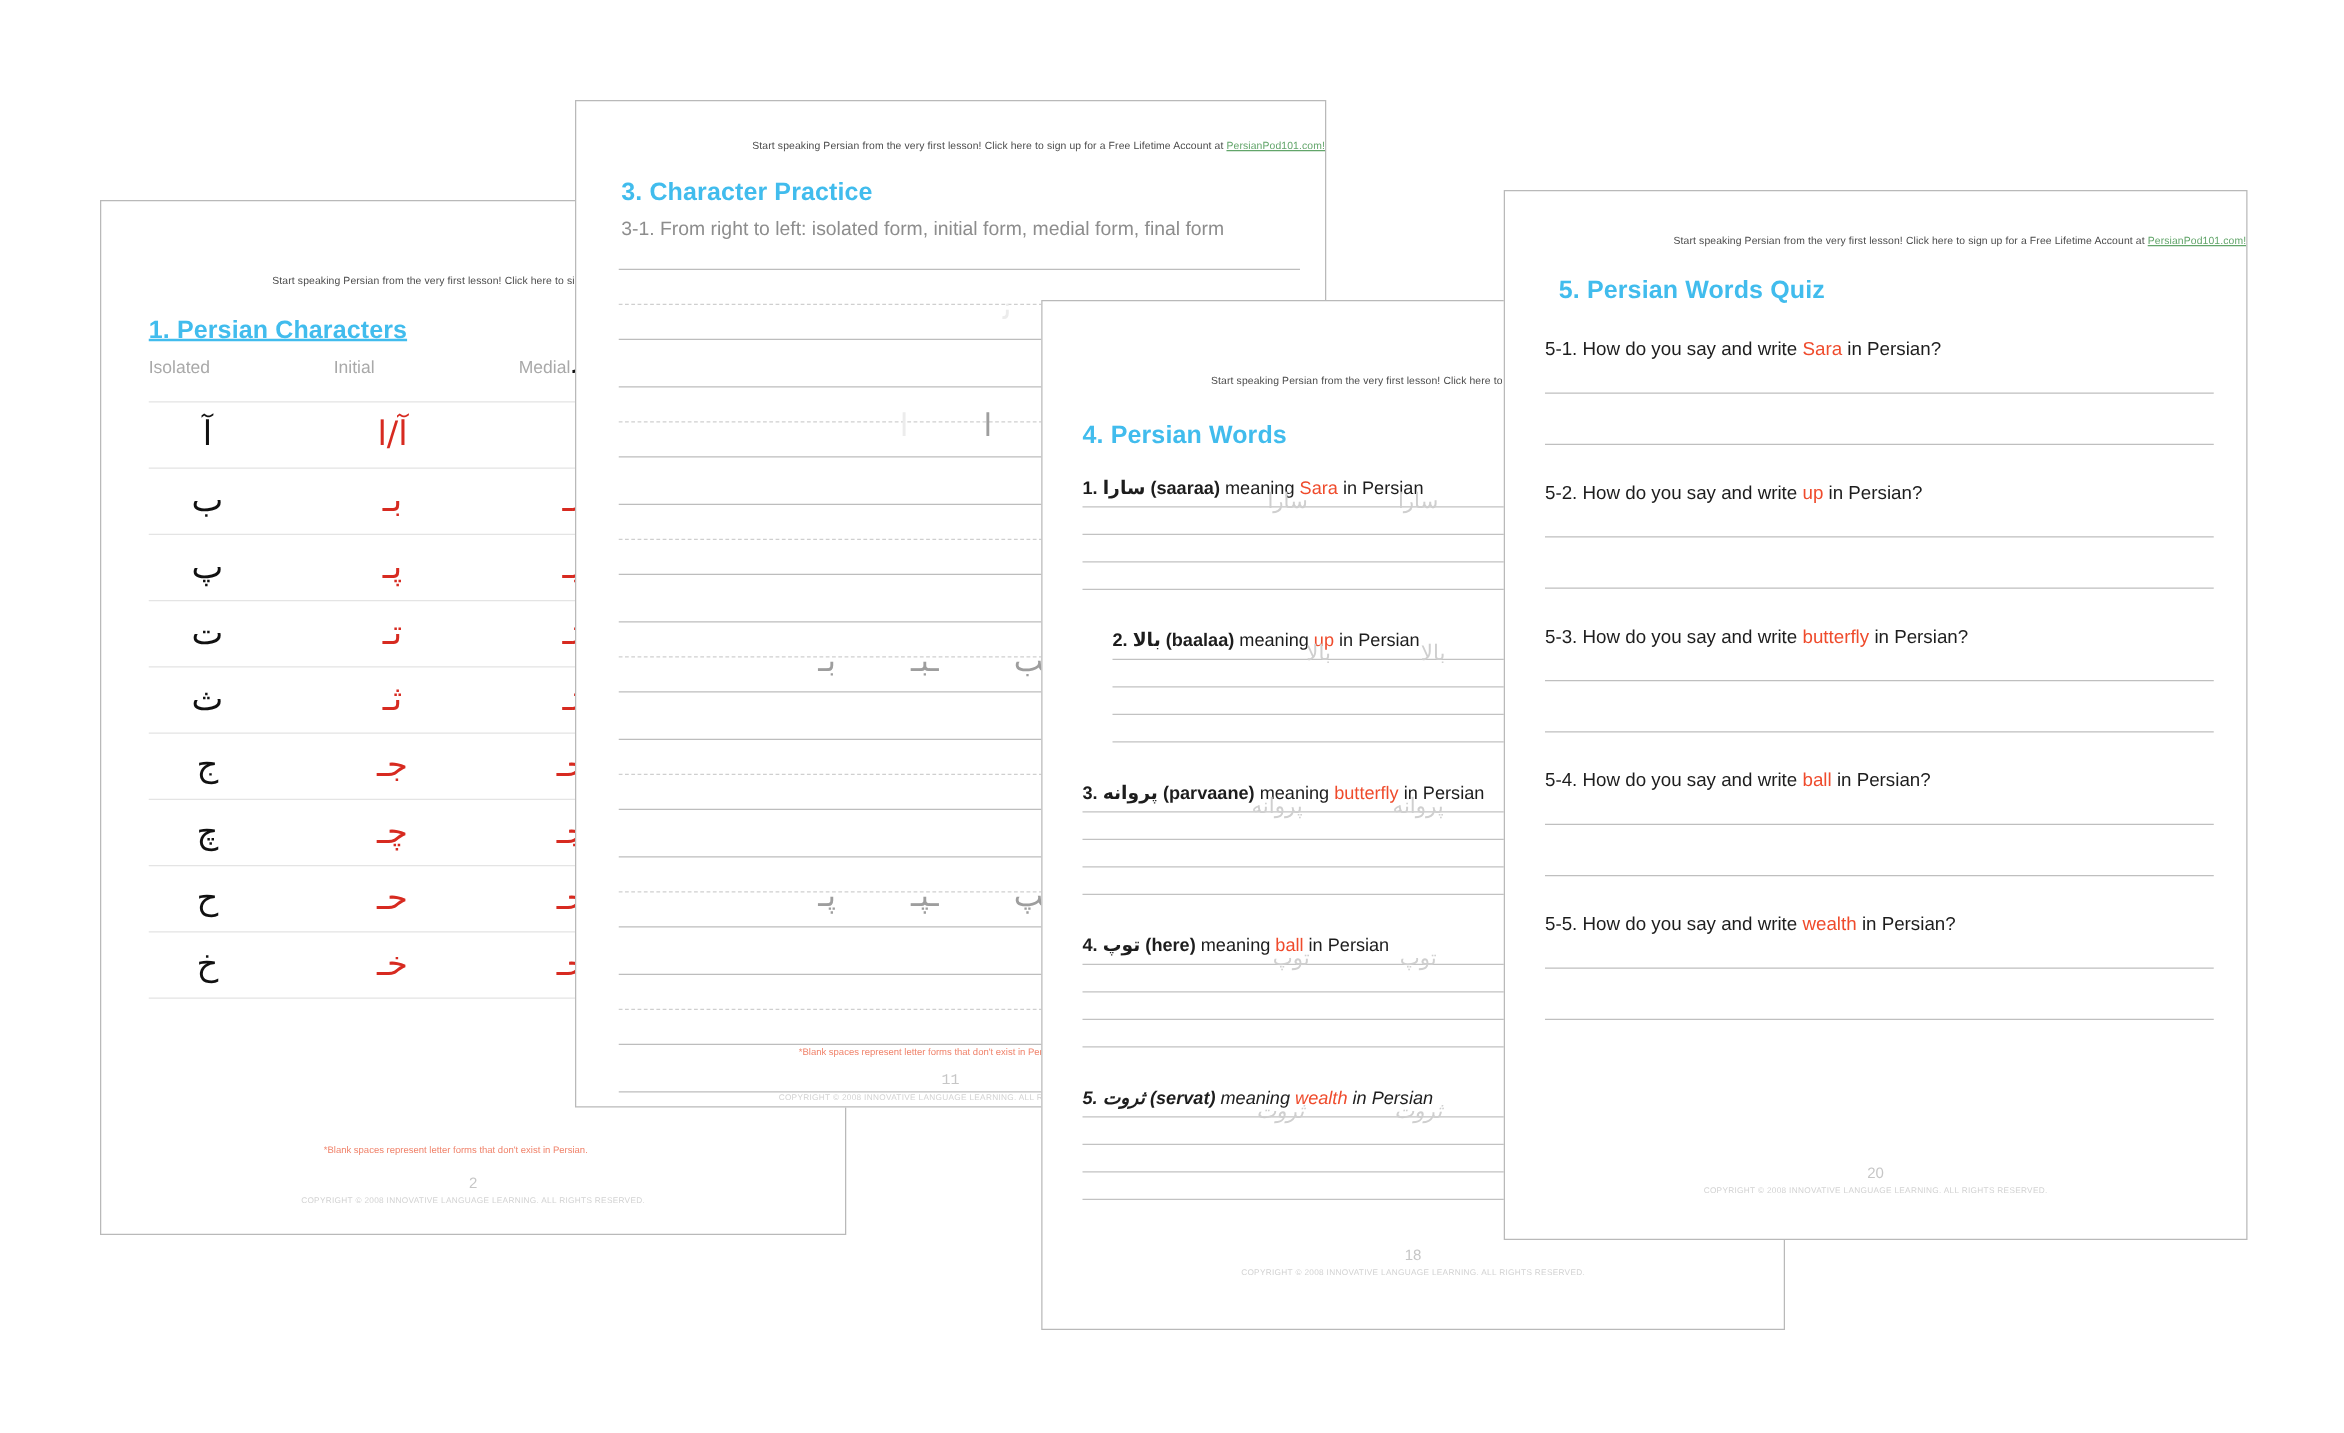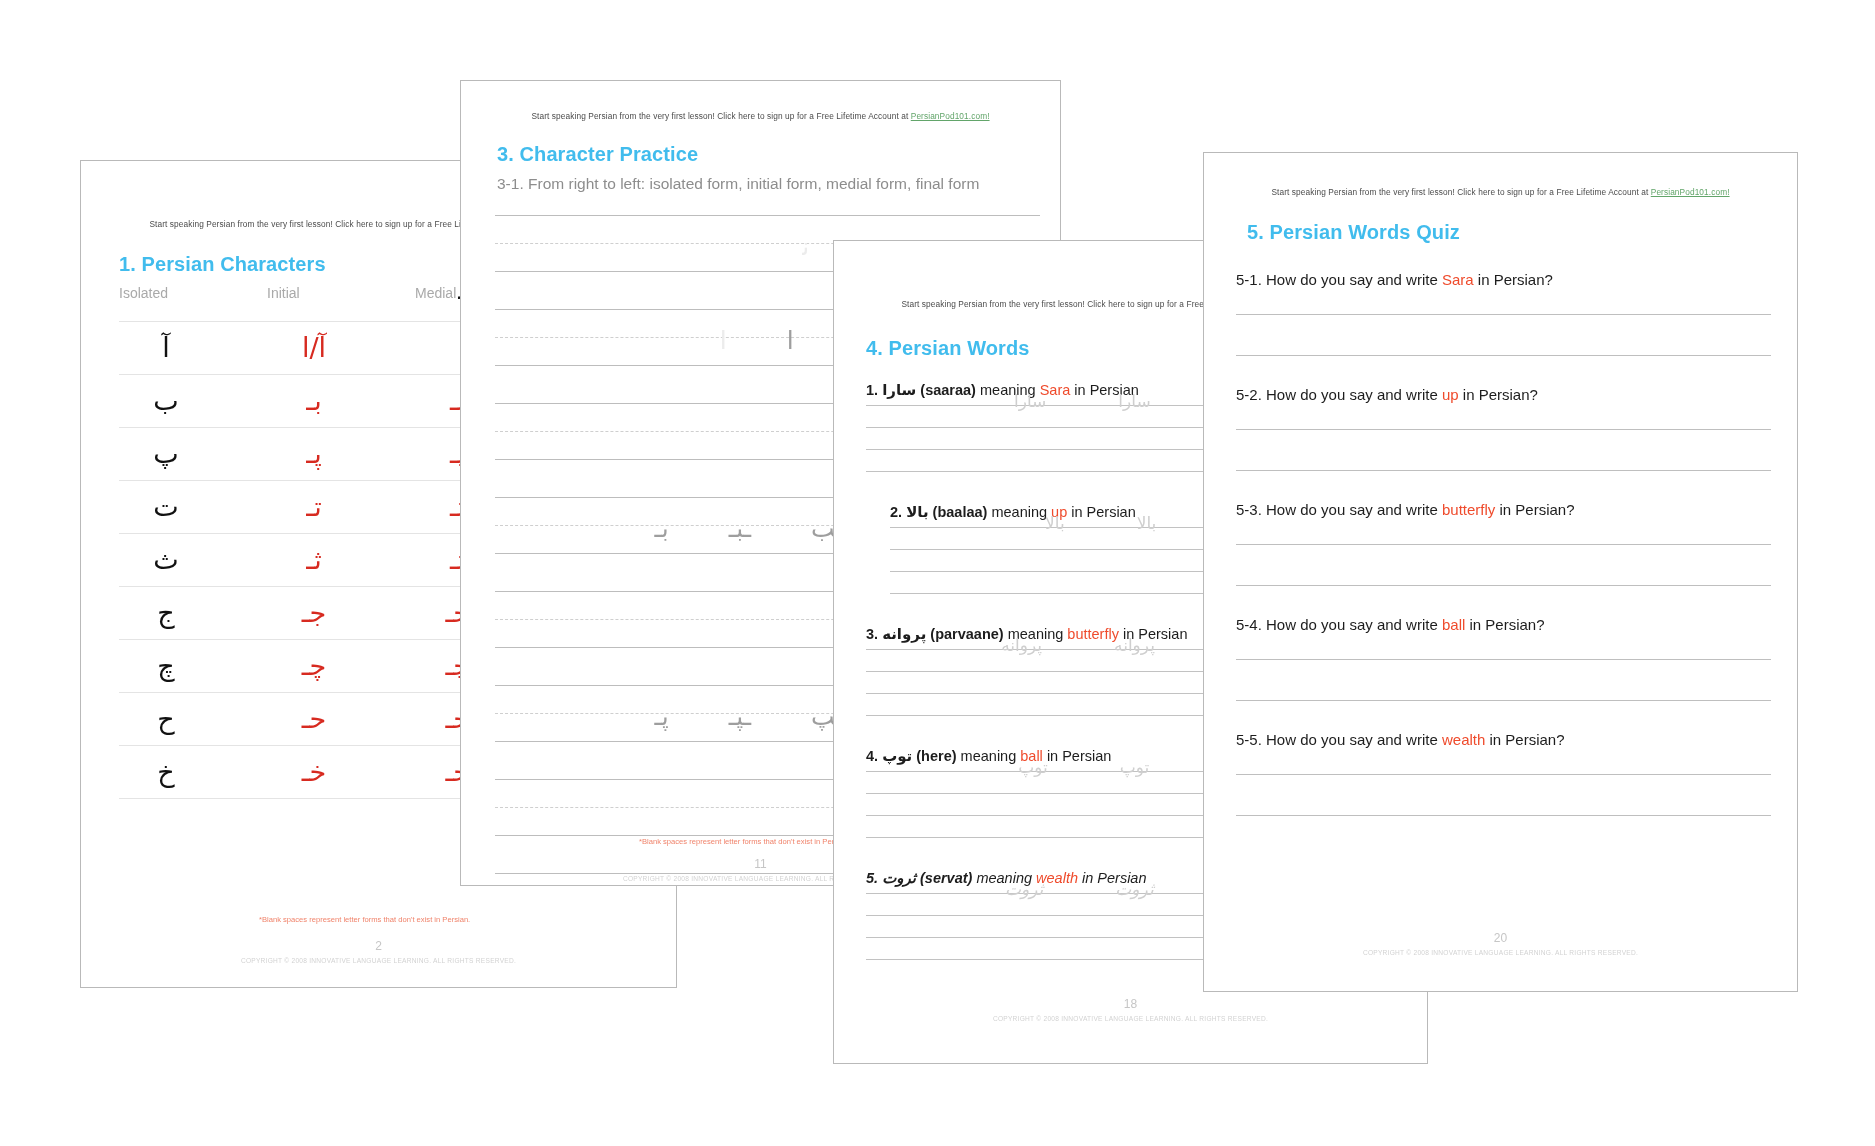--- a/index.html
+++ b/index.html
@@ -23,21 +23,21 @@
   
   #page-characters{ left:80px;  top:160px;  width:597px;  height:828px; z-index:1;}
   #page-practice  { left:460px; top:80px;   width:601px;  height:806px; z-index:2;}
   #page-words     { left:833px; top:240px;  width:595px;  height:824px; z-index:3;}
   #page-quiz      { left:1203px;top:152px;  width:595px;  height:840px; z-index:4;}
 
   .sheet-inner{position:relative;width:100%;height:100%;}
 
   .promo{
     position:absolute;left:0;right:0;
-    text-align:center;
+    text-align:right;
     font-size:8.3px;
     color:#4b4b4b;
     letter-spacing:0.1px;
     white-space:nowrap;
   }
   .promo .link{color:#62a56a;text-decoration:underline;}
 
   .sect-title{
     position:absolute;
     color:#41bced;
@@ -152,21 +152,21 @@
 <body>
 
 <div class="stage">
 
   <div class="page" id="page-characters">
     <div class="sheet-inner">
       <div class="promo" style="top:58px;">
         <span>Start speaking Persian from the very first lesson! Click here to sign up for a Free Lifetime Account at </span><span class="link">PersianPod101.com!</span>
       </div>
 
-      <div class="sect-title" style="left:38px;top:92px;">1. Persian Characters</div>
+      <div class="sect-title" style="left:38px;top:92px;text-decoration:underline;">1. Persian Characters</div>
 
       <div class="col-head" style="left:38px;top:124px;">Isolated</div>
       <div class="col-head" style="left:186px;top:124px;">Initial</div>
       <div class="col-head" style="left:334px;top:124px;">Medial</div>
       <div class="col-head" style="left:482px;top:124px;">Final</div>
 
       <div class="pre-row">
         <div class="char-cell c-iso"></div>
         <div class="char-cell c-ini"></div>
         <div class="char-cell c-med" style="color:#111;">ﻧ</div>
@@ -288,21 +288,21 @@
             <div class="ln bot"></div>
             <div class="trace"><span class="t-faint">پ</span></div>
           </div>
           <div class="pgroup">
             <div class="ln top"></div>
             <div class="trace"><span class="t-dark">ت</span><span class="t-gray">ت</span><span class="t-gray">ـت</span><span class="t-gray">ـتـ</span><span class="t-gray">تـ</span></div>
           </div>
         </div>
 
       <div class="blank-note" style="left:178px;top:756px;">*Blank spaces represent letter forms that don't exist in Persian.</div>
-      <div class="pg-num" style="top:776px;">11</div>
+      <div class="pg-num" style="top:776px;font-family:Liberation Mono, monospace;">11</div>
       <div class="copyright" style="top:794px;">COPYRIGHT © 2008 INNOVATIVE LANGUAGE LEARNING. ALL RIGHTS RESERVED.</div>
     </div>
   </div>
 
   <div class="page" id="page-words">
     <div class="sheet-inner">
       <div class="promo" style="top:58px;">
         <span>Start speaking Persian from the very first lesson! Click here to sign up for a Free Lifetime Account at </span><span class="link">PersianPod101.com!</span>
       </div>
 

